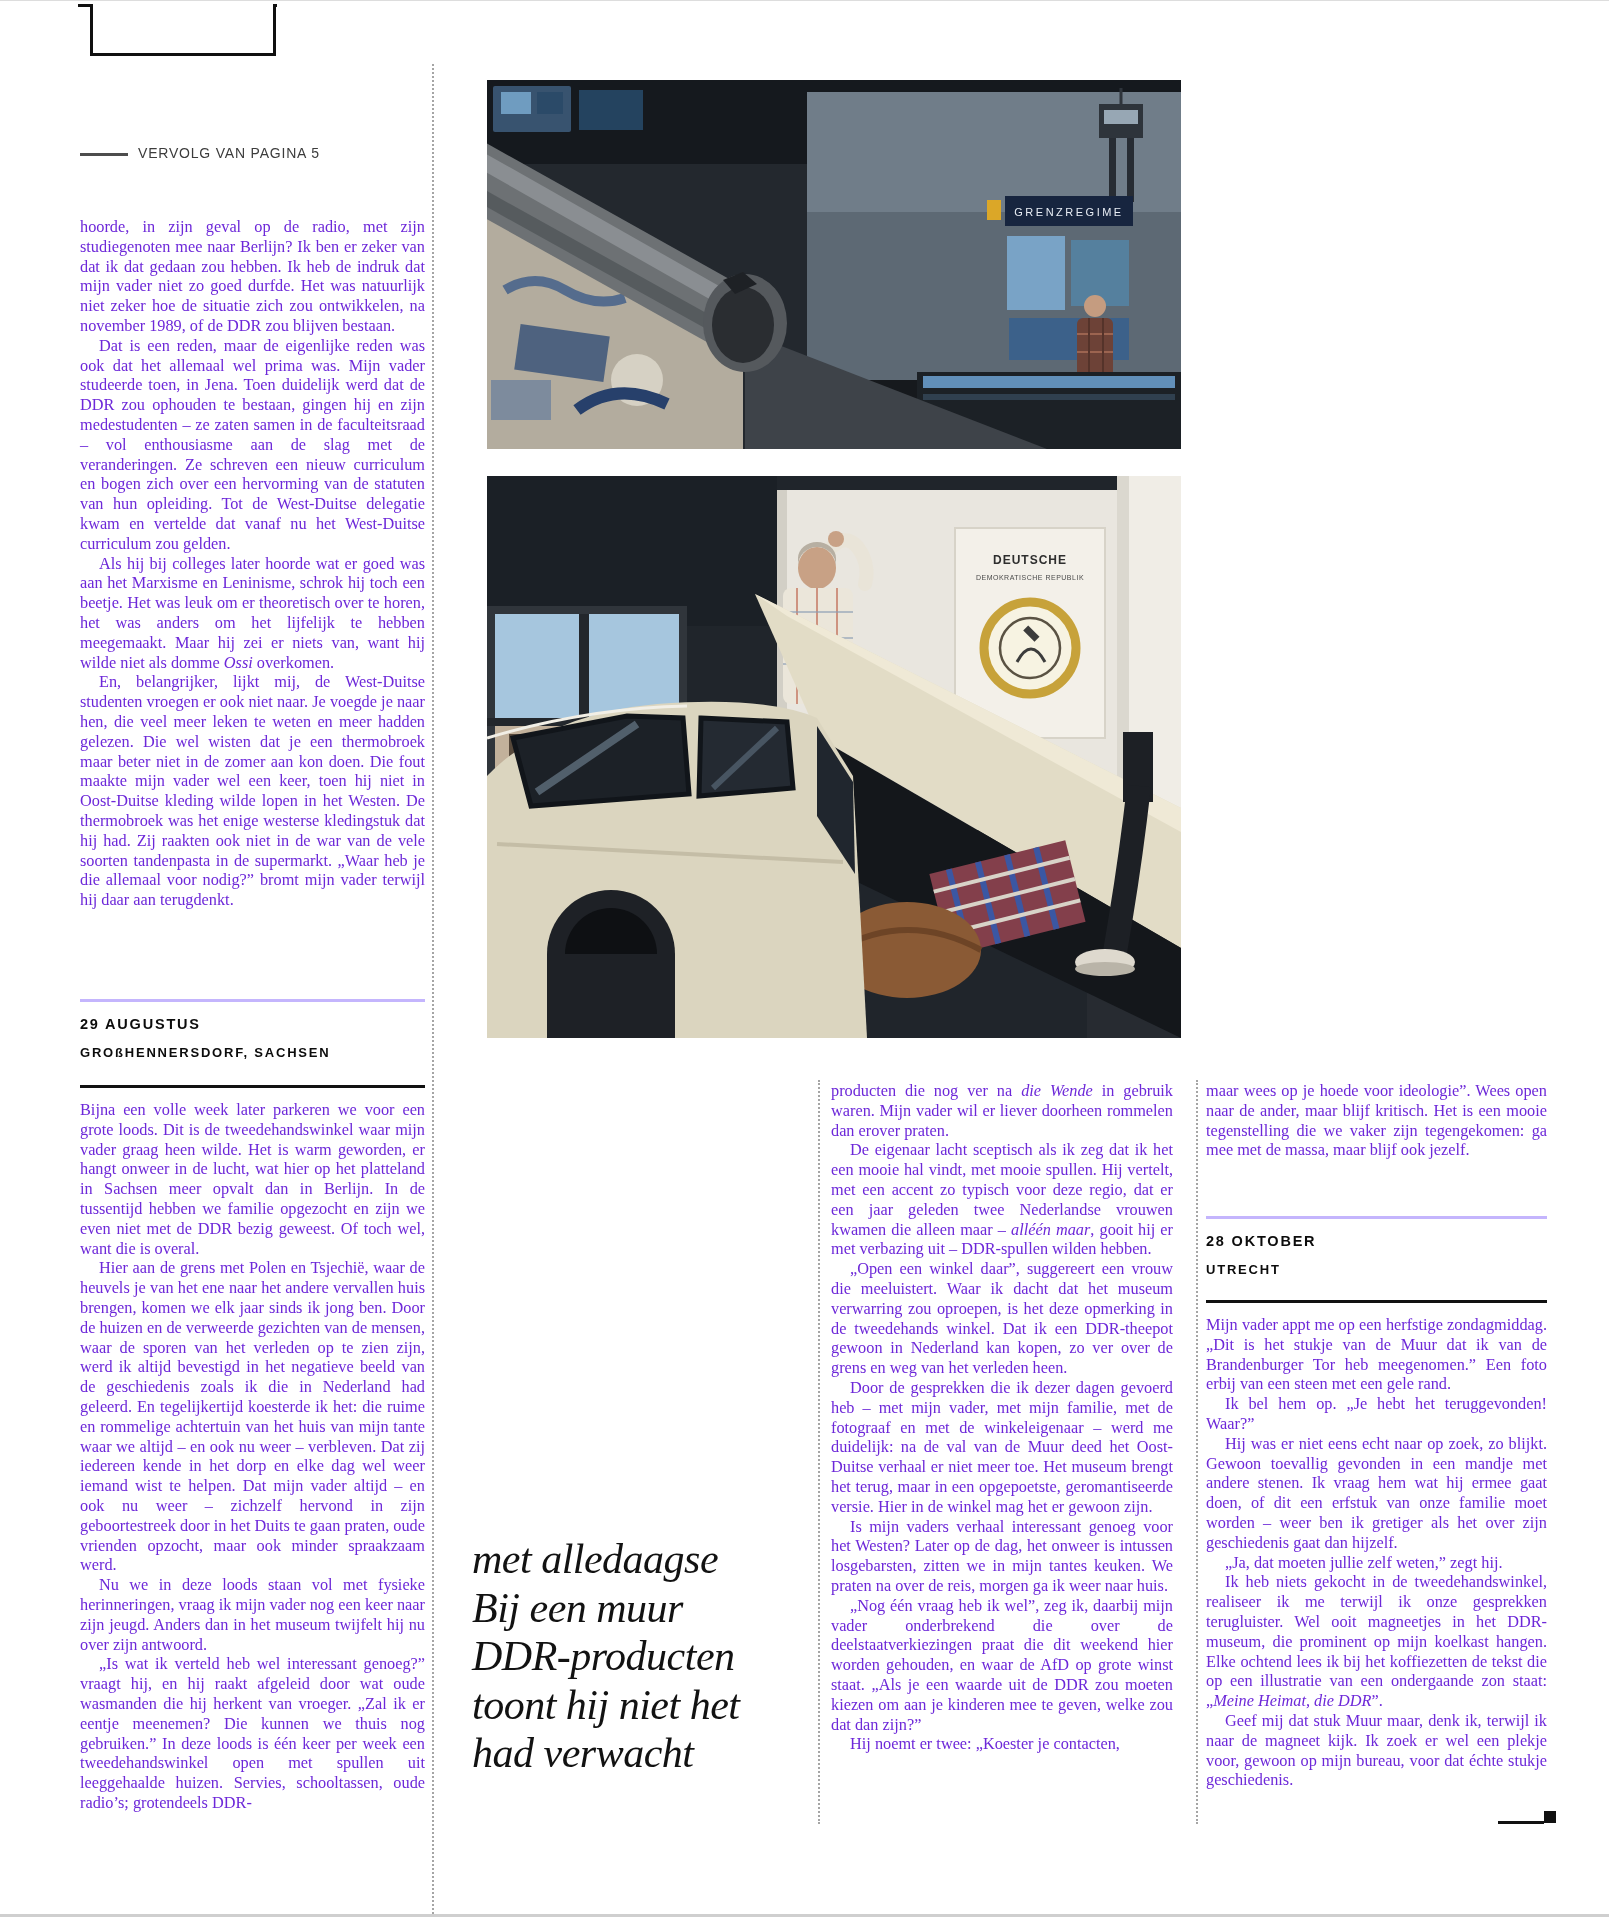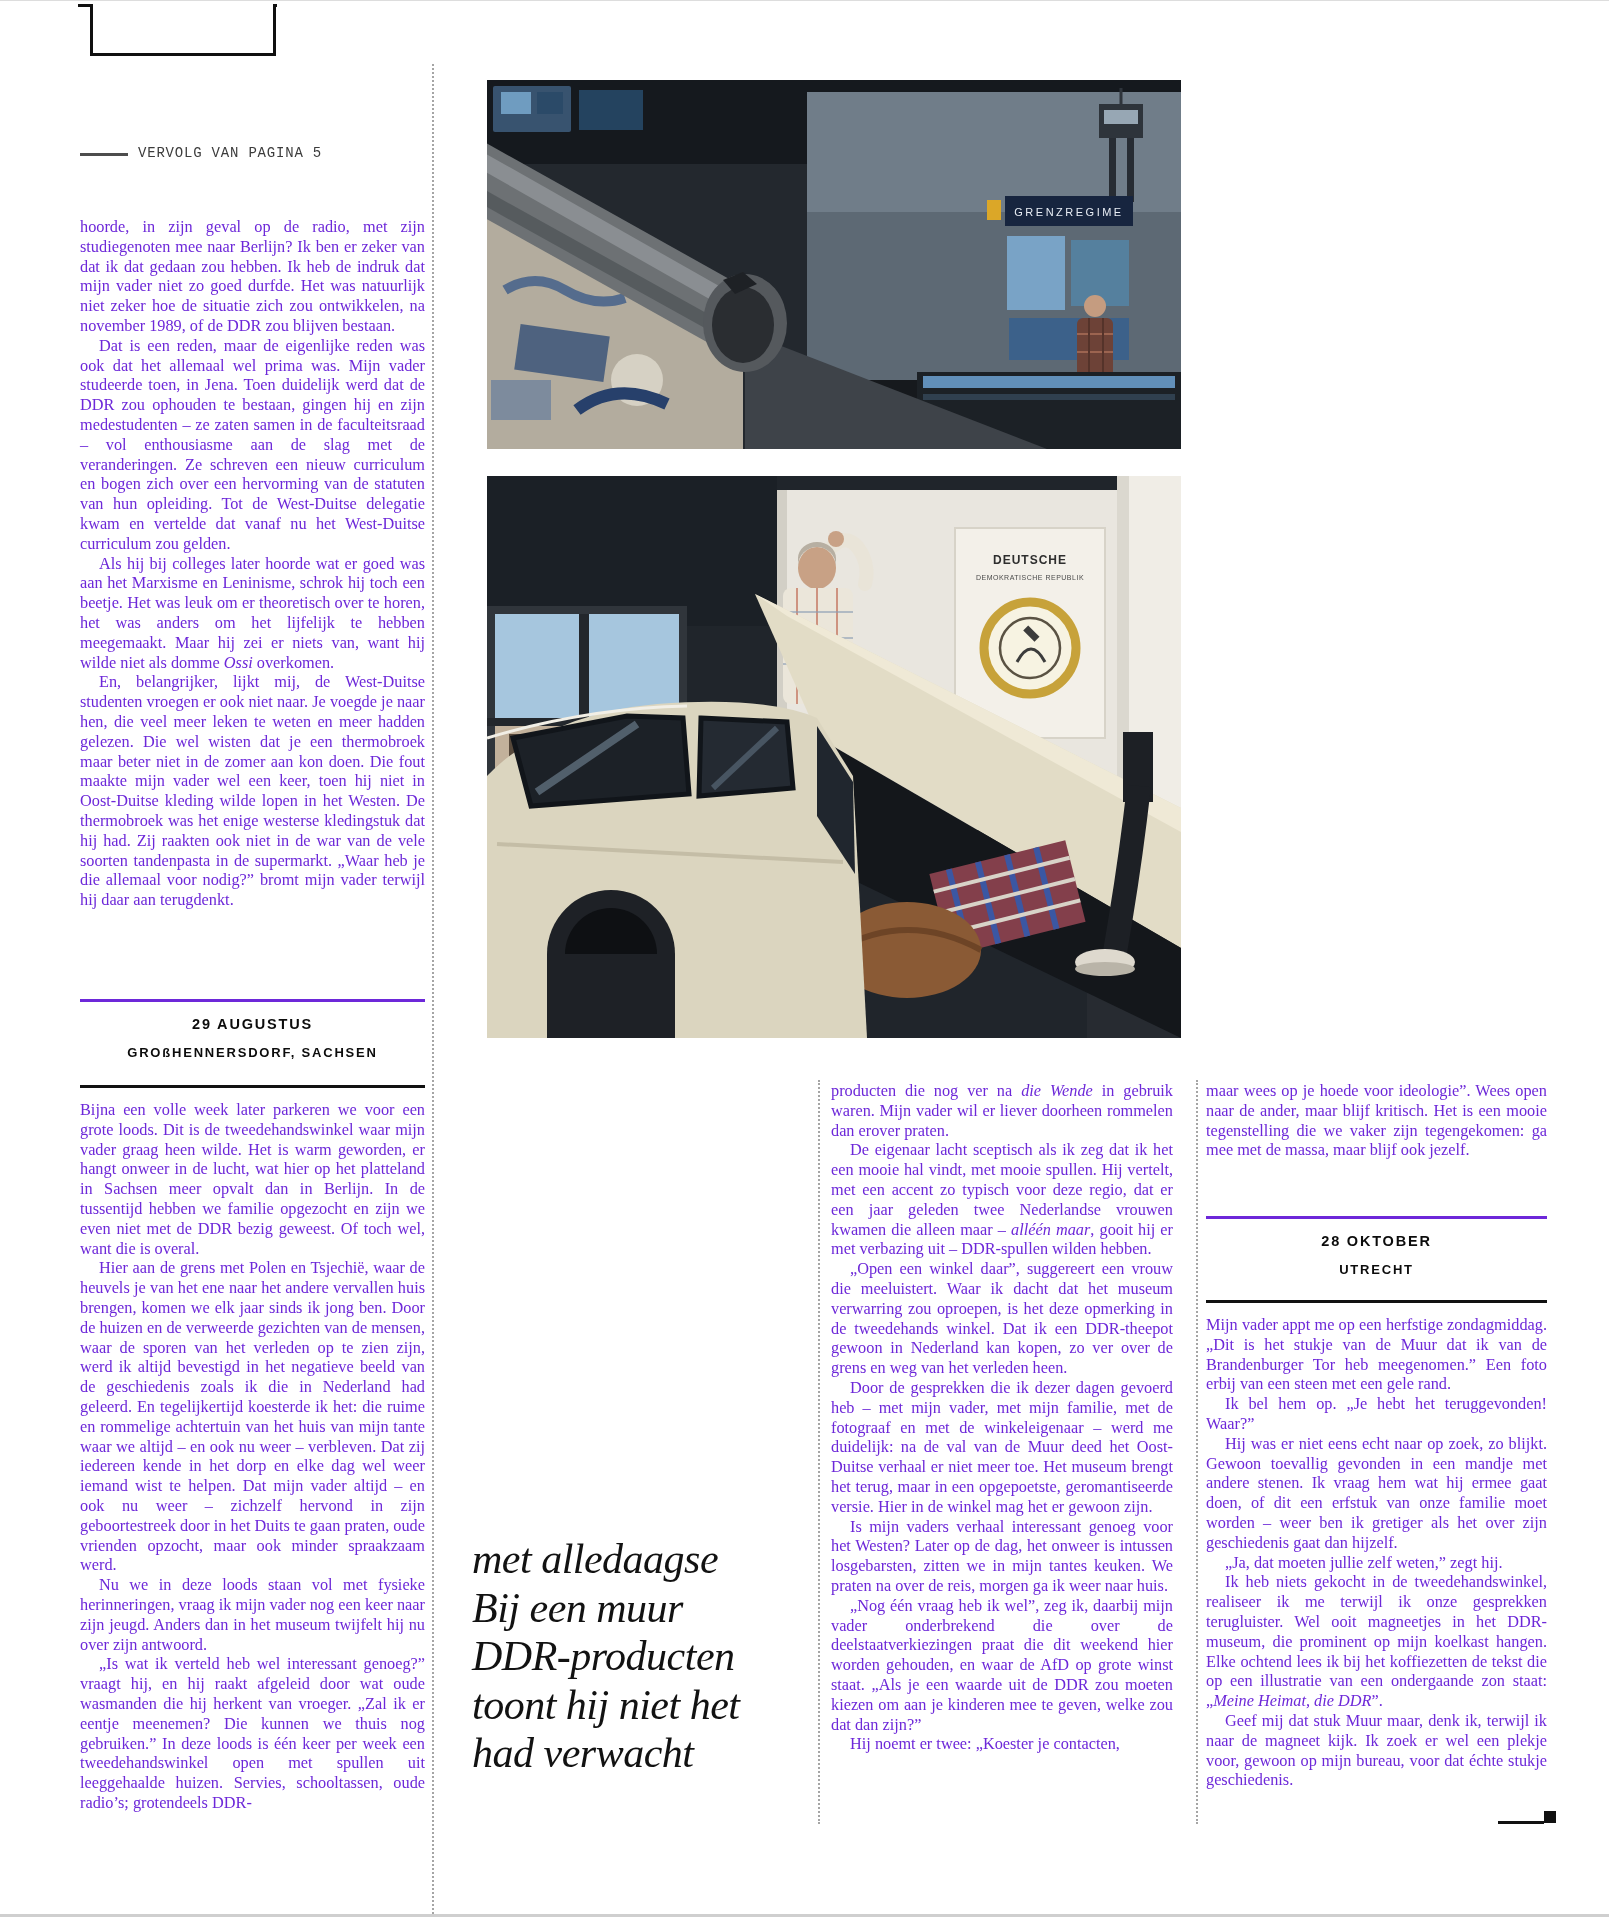--- a/index.html
+++ b/index.html
@@ -4,42 +4,42 @@
 <style>
   html,body{margin:0;padding:0;background:#e8e8e8;}
   .page{position:relative;width:1609px;height:1920px;background:#ffffff;overflow:hidden;
         font-family:"Liberation Serif",serif;color:#1b1b1b;}
   
   .top-hairline{position:absolute;left:0;top:2;width:1609px;height:1px;background:#dddddd;}
   .top-rule{position:absolute;left:78px;top:4px;width:199px;height:3px;background:#101010;}
   .top-box{position:absolute;left:90px;top:4px;width:186px;height:52px;box-sizing:border-box;
            border:3px solid #101010;border-top:none;background:#fff;}
   .cont-rule{position:absolute;left:80px;top:153px;width:48px;height:2.5px;background:#4d4d4d;}
-  .cont-label{position:absolute;left:138px;top:145px;font-family:Liberation Mono, monospace;
+  .cont-label{position:absolute;left:138px;top:145px;font-family:Liberation Sans, sans-serif;
               font-size:14px;letter-spacing:.8px;color:#3c3c3c;white-space:nowrap;}
   
   .vrule{position:absolute;width:0;border-left:2px dotted #a5a5a5;}
   .vrule.v1{left:432px;top:64px;height:1850px;}
   .vrule.v2{left:818px;top:1080px;height:744px;}
   .vrule.v3{left:1196px;top:1080px;height:744px;}
   .bottom-line{position:absolute;left:0;top:1914px;width:1609px;height:2.5px;background:#cfcfcf;}
   
   .col{position:absolute;font-size:16.3px;line-height:19.8px;text-align:justify;
        hyphens:auto;-webkit-hyphens:auto;color:#6d28d9;}
   .col p{margin:0;}
   .col p.ind{text-indent:19px;}
   .it{font-style:italic;}
   .col-left-top{left:80px;top:217px;width:345px;}
   .col-left-bottom{left:80px;top:1100px;width:345px;}
   .col-middle{left:831px;top:1081px;width:342px;}
   .col-right-top{left:1206px;top:1081px;width:341px;}
   .col-right-bottom{left:1206px;top:1315px;width:341px;}
   
-  .dateline{position:absolute;box-sizing:border-box;border-top:3px solid #6d28d9;border-bottom:3px solid #111;
-            text-align:center;font-family:"Liberation Sans",sans-serif;font-weight:700;color:#0c0c0c;}
+  .dateline{position:absolute;box-sizing:border-box;border-top:3px solid #c4b5fd;border-bottom:3px solid #111;
+            font-family:"Liberation Sans",sans-serif;font-weight:700;color:#0c0c0c;}
   .dateline .dl-date{display:block;margin-top:14px;font-size:14.5px;letter-spacing:1.8px;}
   .dateline .dl-place{display:block;margin-top:13px;font-size:13px;letter-spacing:1.8px;}
   .dateline.d1{left:80px;top:999px;width:345px;height:89px;}
   .dateline.d2{left:1206px;top:1216px;width:341px;height:87px;}
   
   .pullquote{position:absolute;left:472px;top:1535px;width:352px;font-style:italic;
              font-size:42px;line-height:48.5px;color:#121212;letter-spacing:-.5px;}
   
   figure.photo{position:absolute;margin:16px;padding:0;overflow:hidden;background:#20252b;}
   .photo1{left:471px;top:64px;width:694px;height:369px;}

